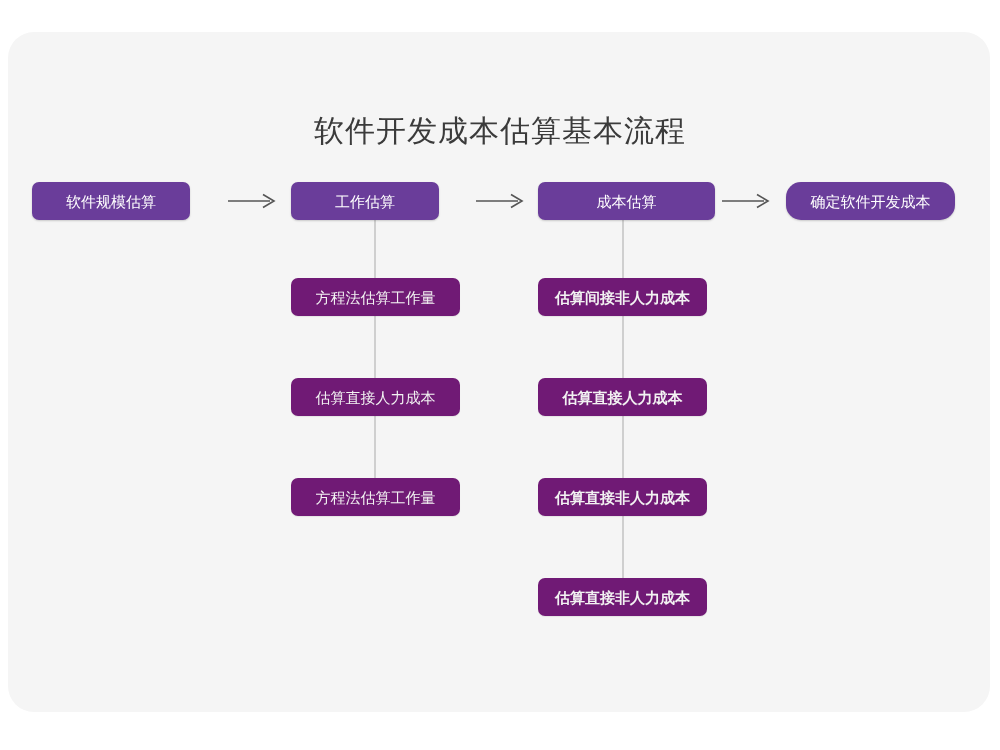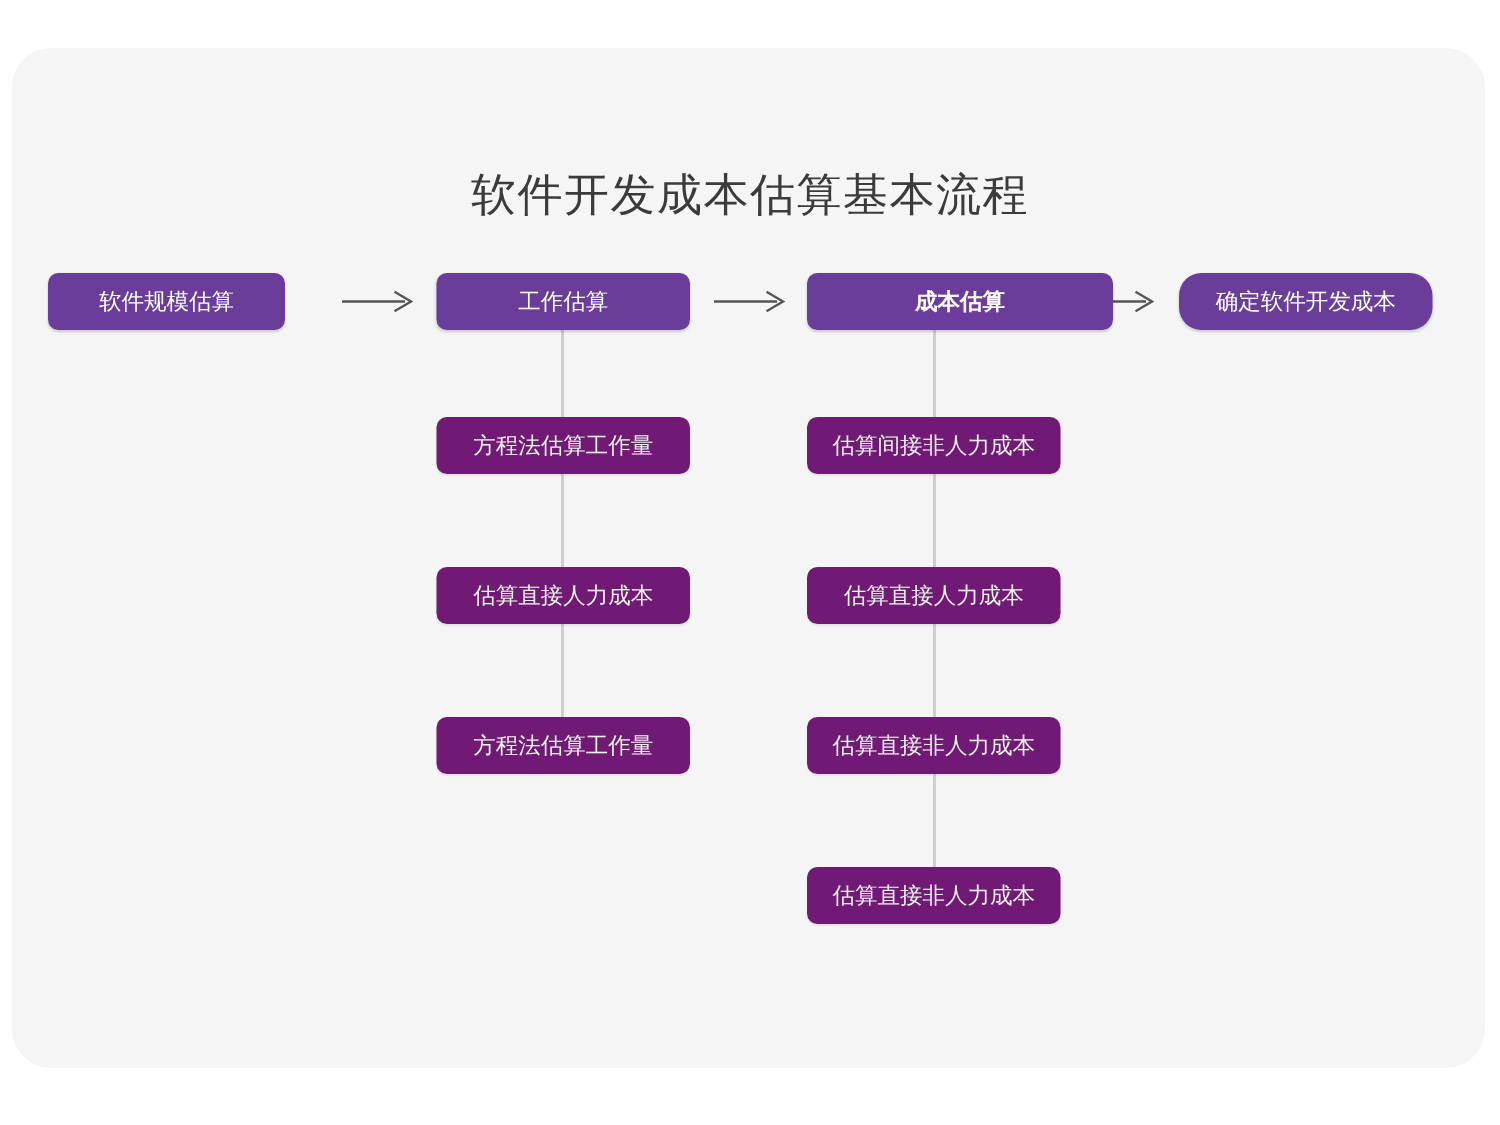--- a/index.html
+++ b/index.html
@@ -65,27 +65,27 @@
     box-shadow: 0 1px 2px rgba(0,0,0,0.18);
   }
   .node.sub {
     background: #701a75;
     color: #f2f2f2;
     box-shadow: 0 1px 1px rgba(0,0,0,0.07);
   }
 
   
   .stage-0 { left: 32px;  width: 158px; top: 182px; }
-  .stage-1 { left: 291px; width: 169px; top: 182px; }
-  .stage-2 { left: 538px; width: 204px; top: 182px; font-weight: bold; }
+  .stage-1 { left: 291px; width: 148px; top: 182px; }
+  .stage-2 { left: 538px; width: 177px; top: 182px; }
   .stage-3 { left: 786px; width: 169px; top: 182px; border-radius: 15px; }
 
   
   .col-1 { left: 291px; width: 169px; }
-  .col-2 { left: 538px; width: 169px; }
+  .col-2 { left: 538px; width: 169px; font-weight: bold; }
 
   .row-0 { top: 278px; }
   .row-1 { top: 378px; }
   .row-2 { top: 478px; }
   .row-3 { top: 578px; }
 
   
   .arrow {
     position: absolute;
     top: 193px;

